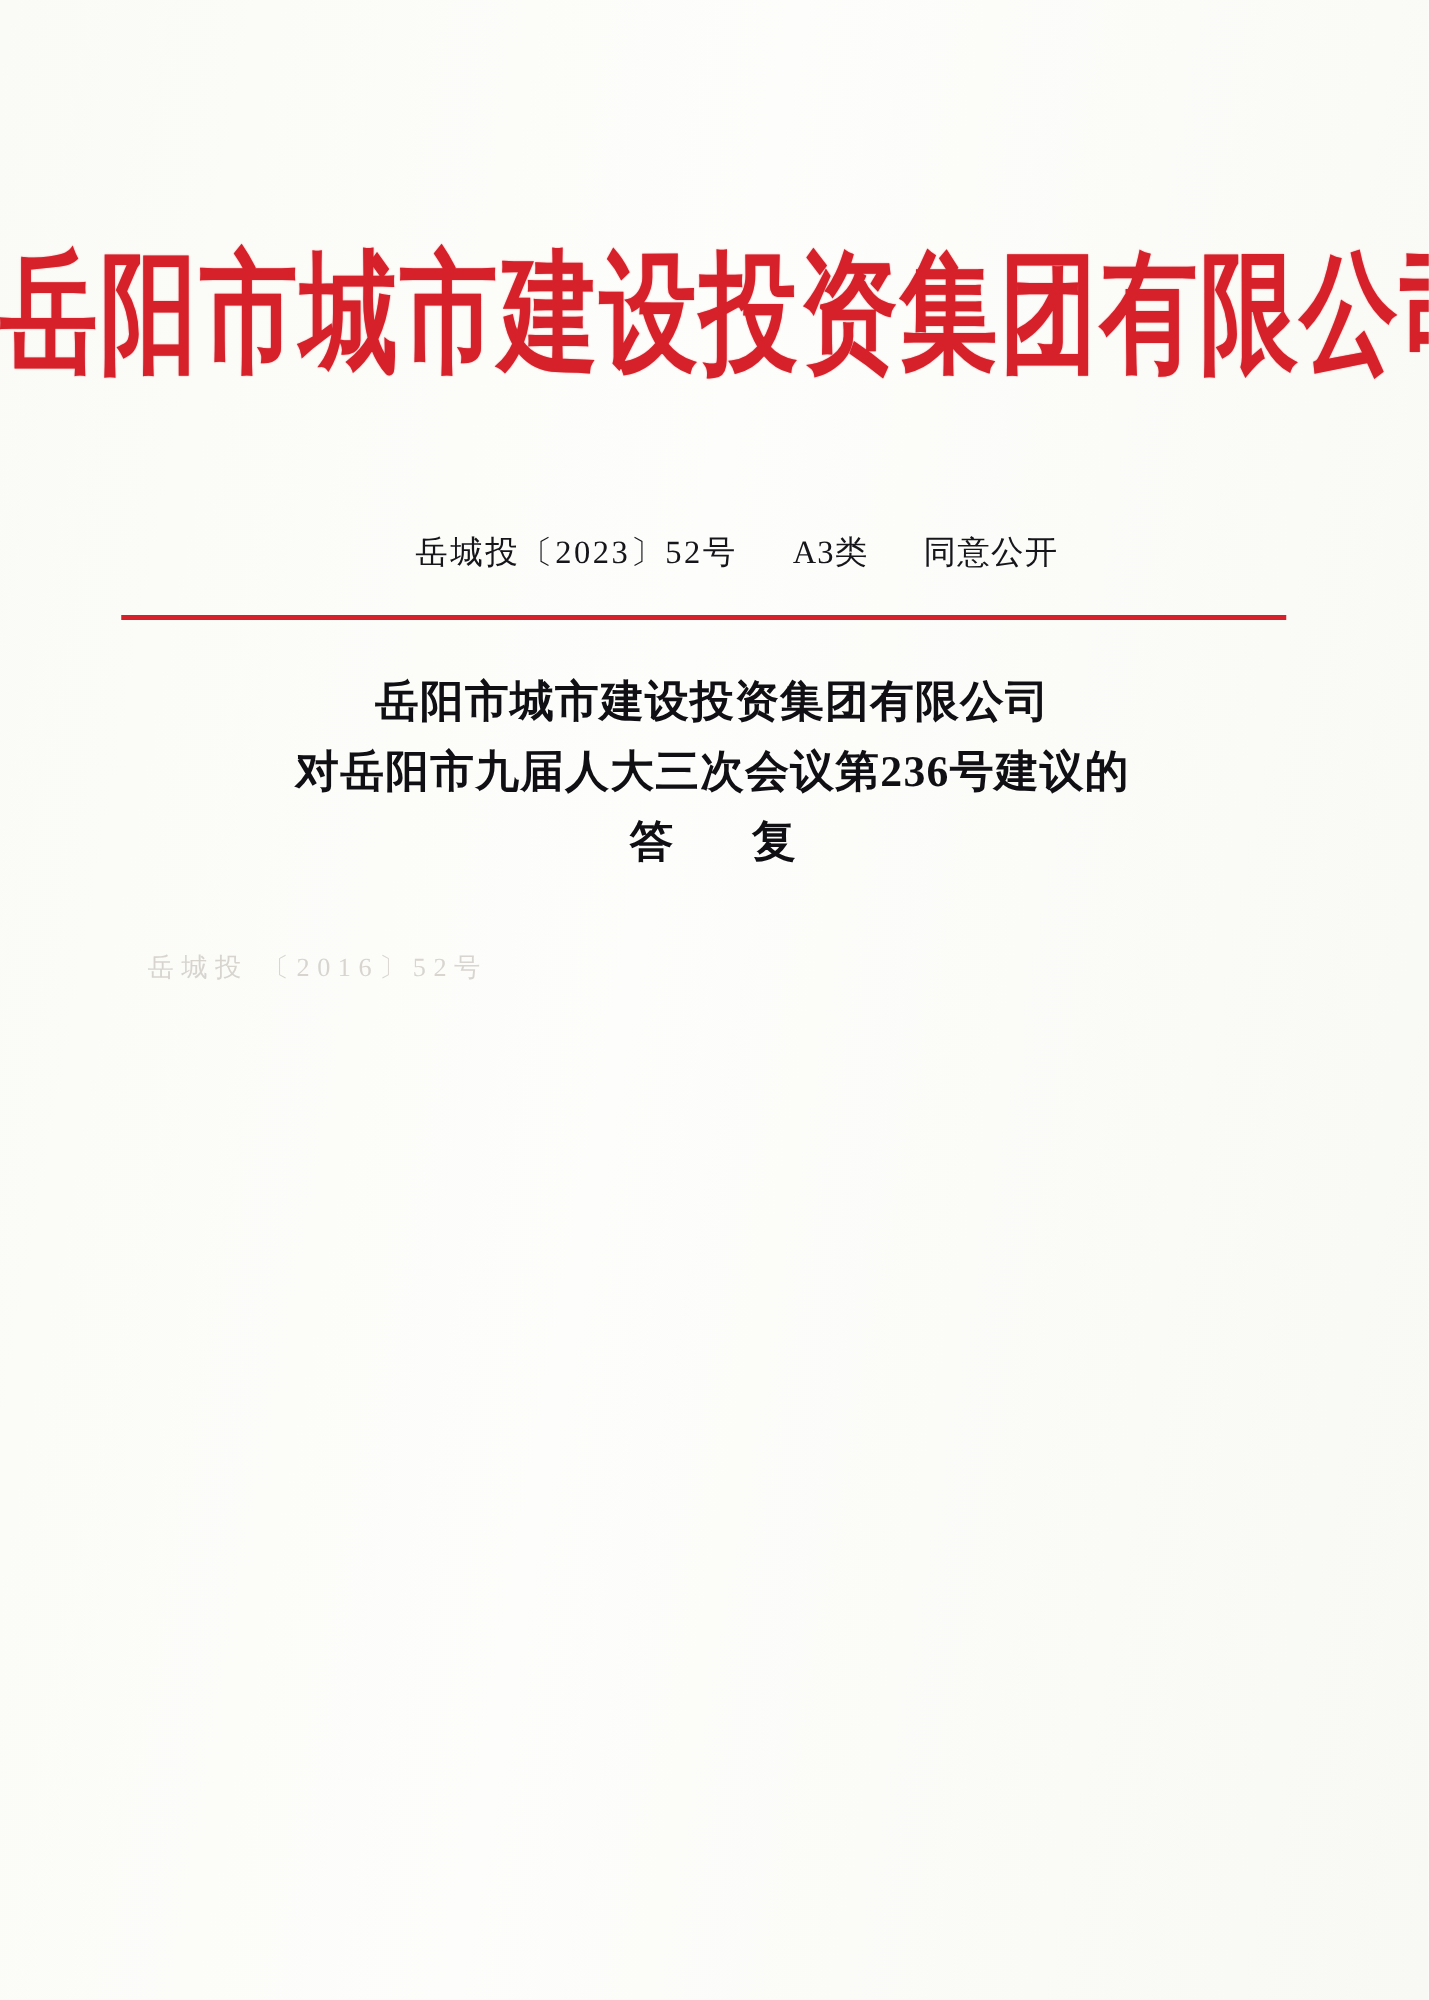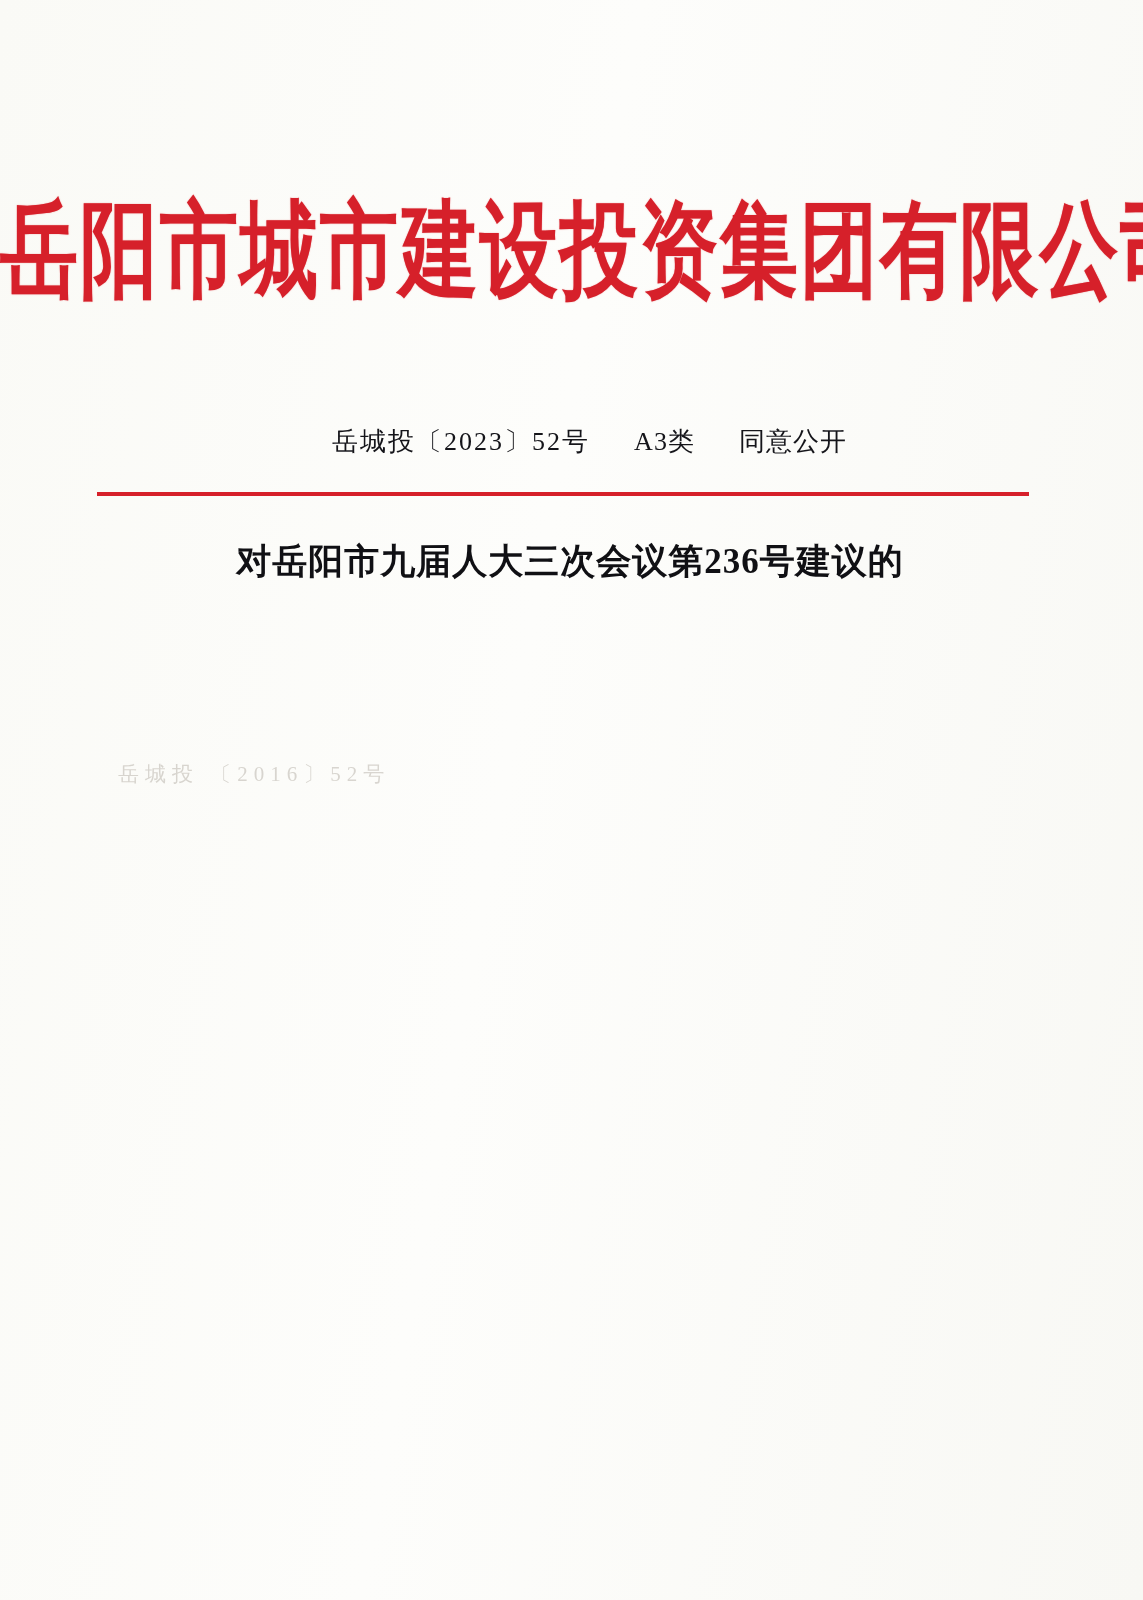--- a/index.html
+++ b/index.html
@@ -148,21 +148,23 @@
 
     <div class="docnum-row">
       <span class="num">岳城投〔2023〕52号</span>
       <span>A3类</span>
       <span>同意公开</span>
     </div>
 
     <div class="red-rule"></div>
 
     <div class="title-block">
+      <div>岳阳市城市建设投资集团有限公司</div>
       <div>对岳阳市九届人大三次会议第236号建议的</div>
+      <div class="line3">答　复</div>
     </div>
 
     <div class="ghost">岳城投 〔2016〕52号</div>
 
     <div class="body-text">
     </div>
 
   </div>
 </div>
 

